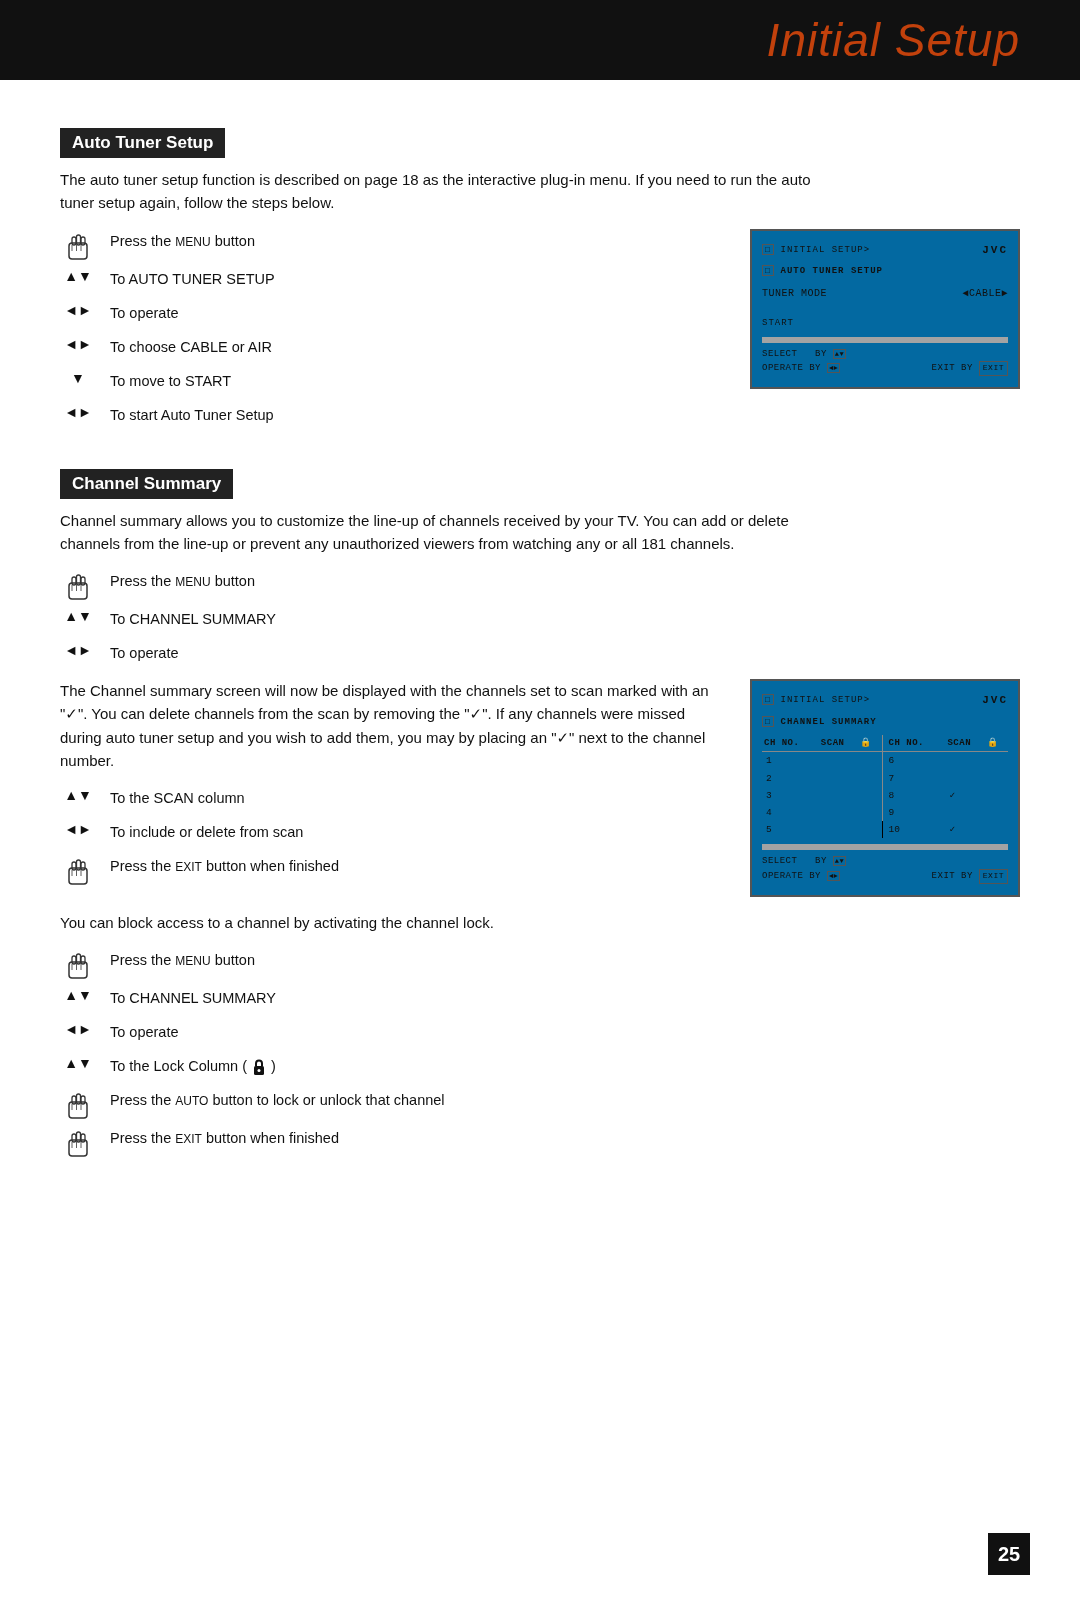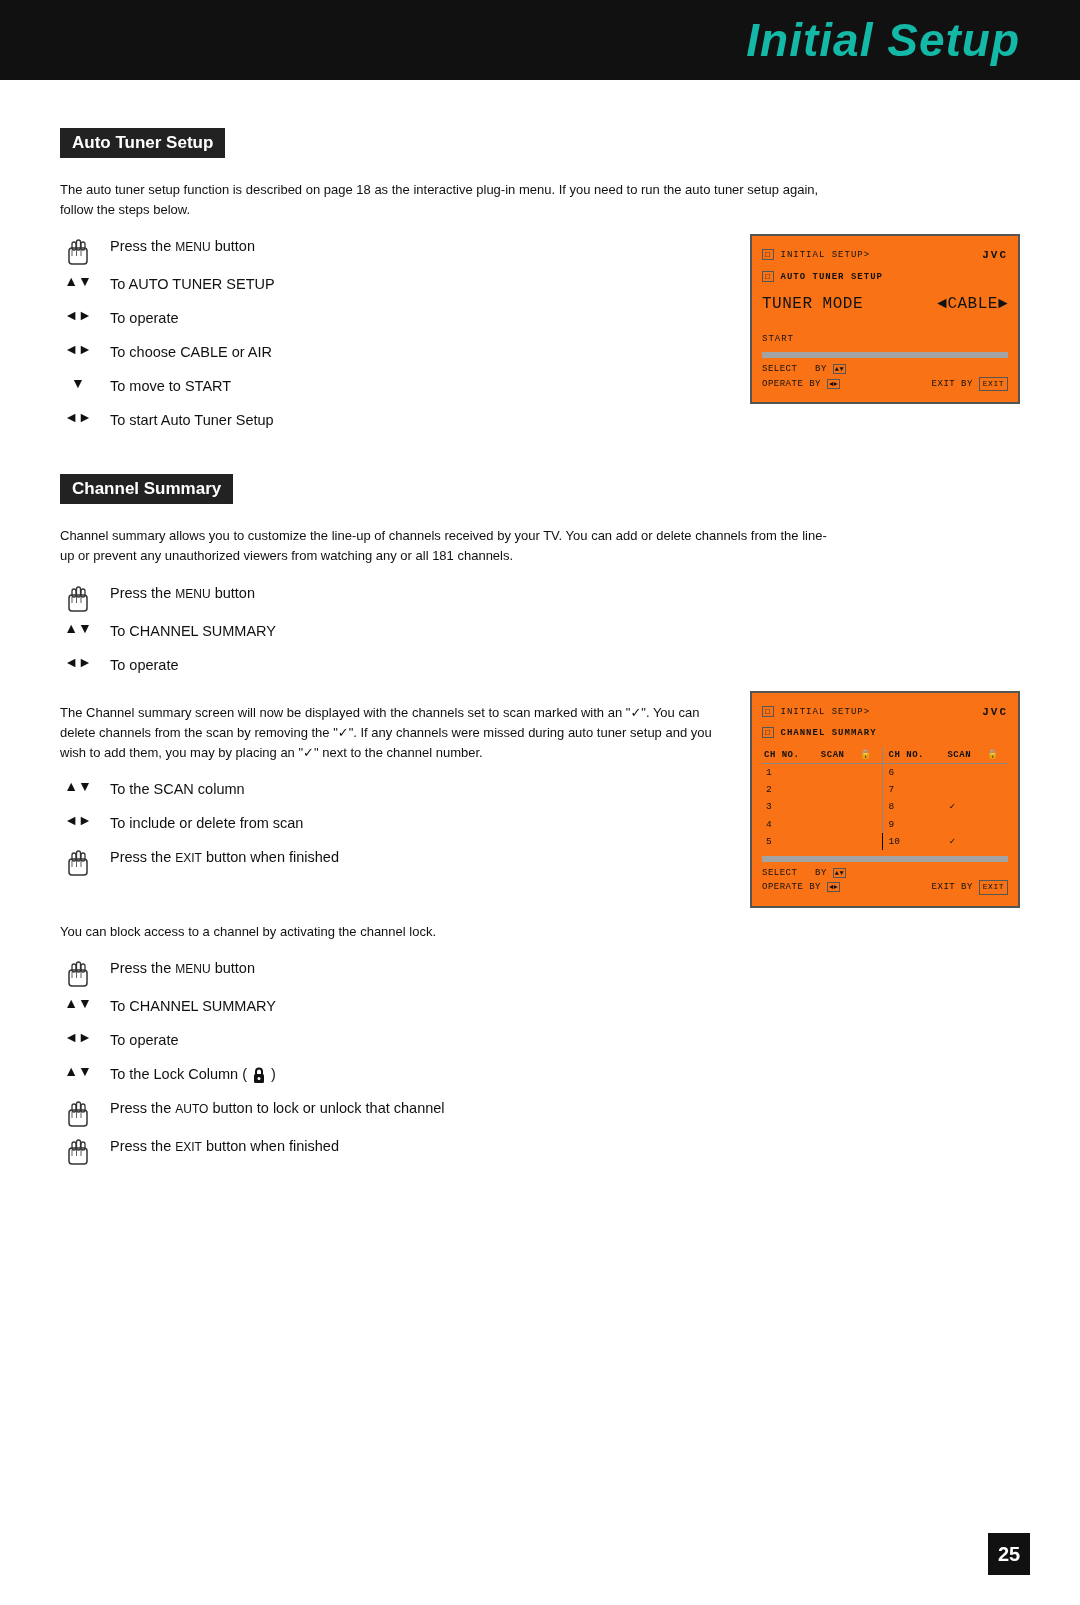--- a/index.html
+++ b/index.html
@@ -17,23 +17,23 @@
     .header-bar {
       background: #111;
       width: 100%;
       height: 80px;
       display: flex;
       align-items: center;
       justify-content: flex-end;
       padding-right: 60px;
     }
     .header-title {
-      color: #14b8a6;
+      color: #c2410c;
       font-size: 46px;
-      font-weight: bold;
+      font-weight: normal;
       font-style: italic;
       letter-spacing: 1px;
     }
 
     
     .content {
       padding: 30px 60px 60px 60px;
     }
 
     
@@ -43,25 +43,24 @@
       font-size: 17px;
       font-weight: bold;
       padding: 5px 12px;
       display: inline-block;
       margin-bottom: 10px;
       margin-top: 18px;
     }
 
     
     .body-text {
-      font-size: 13px;
+      font-size: 15px;
       line-height: 1.55;
       margin-bottom: 14px;
       max-width: 780px;
-      margin-top: 12px;
     }
     .body-text b {
       font-weight: bold;
     }
 
     
     .steps-screen-row {
       display: flex;
       align-items: flex-start;
       gap: 30px;
@@ -95,21 +94,21 @@
       font-size: 14.5px;
       line-height: 1.5;
       padding-top: 2px;
     }
 
     
     .tv-screen {
       width: 270px;
       min-width: 270px;
       border: 2px solid #555;
-      background: #f97316;
+      background: #0369a1;
       font-family: 'Courier New', monospace;
       font-size: 10.5px;
       padding: 11px 10px;
       line-height: 1.6;
     }
     .tv-screen-header {
       display: flex;
       justify-content: space-between;
       font-size: 9.5px;
       letter-spacing: 1px;
@@ -117,21 +116,21 @@
     }
     .tv-screen-title {
       font-size: 9.5px;
       letter-spacing: 1px;
       margin-bottom: 6px;
       font-weight: bold;
     }
     .tv-screen-row-item {
       display: flex;
       justify-content: space-between;
-      font-size: 16px;
+      font-size: 10px;
       letter-spacing: 0.5px;
       margin-bottom: 14px;
     }
     .tv-screen-footer {
       font-size: 9px;
       letter-spacing: 0.5px;
       margin-top: 6px;
       border-top: 6px solid #a3a3a3;
       padding-top: 4px;
     }

